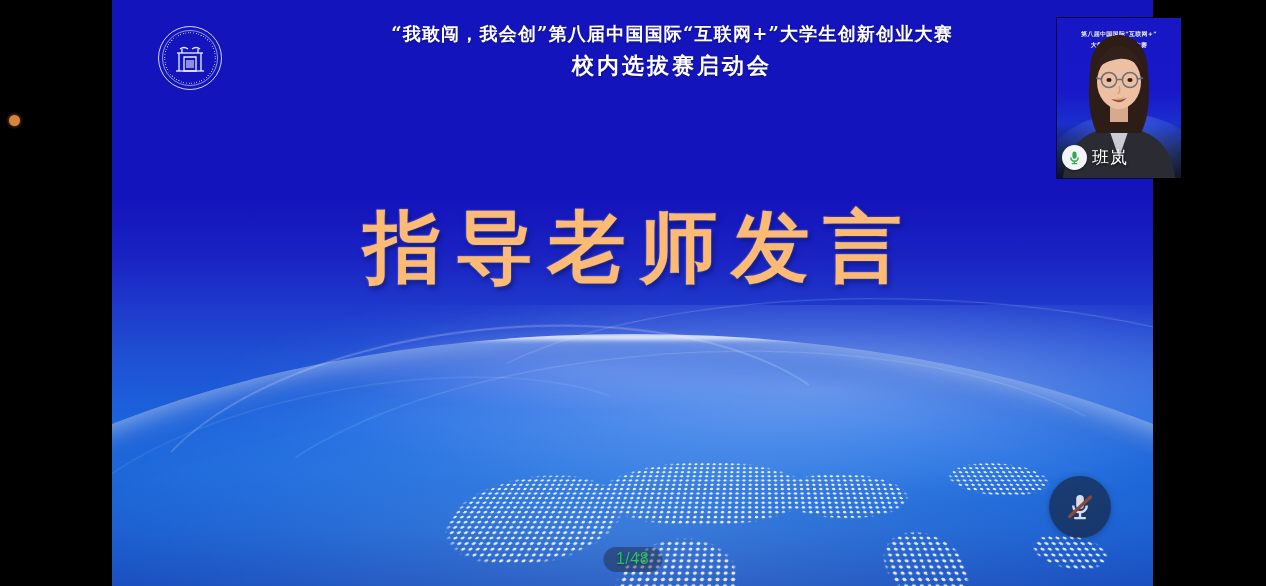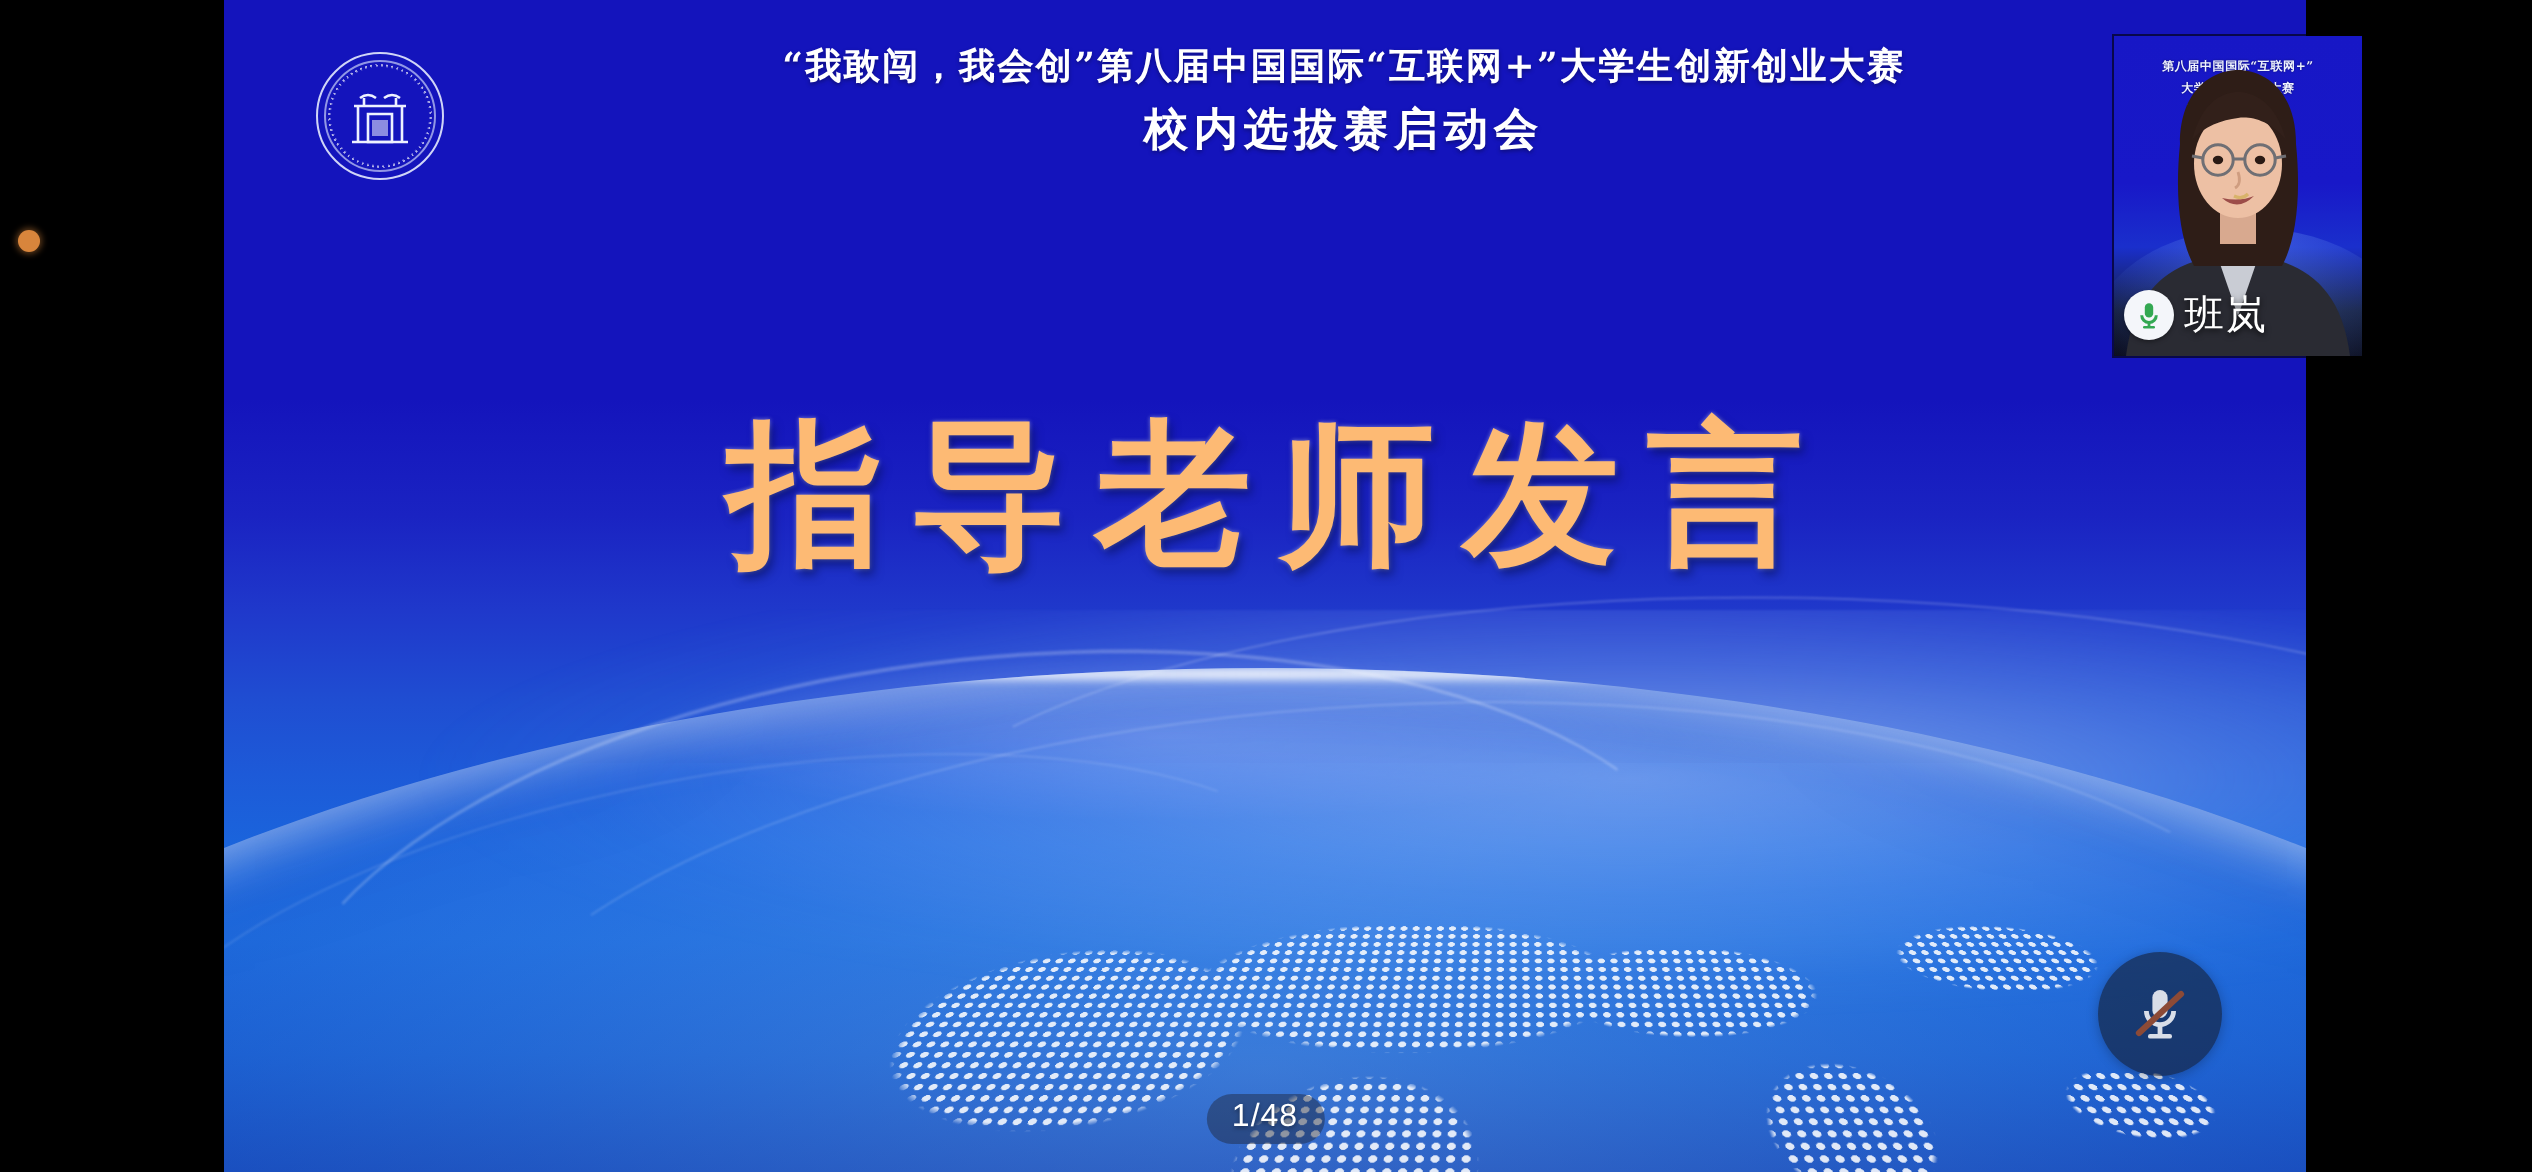--- a/index.html
+++ b/index.html
@@ -250,21 +250,21 @@
 
   
   .page-indicator {
     position: absolute;
     left: 50%;
     transform: translateX(-50%);
     bottom: 14px;
     padding: 3px 13px 4px;
     border-radius: 13px;
     background: rgba(28,32,44,0.42);
-    color: #ffffff;
+    color: #22c55e;
     font-size: 16px;
     letter-spacing: .5px;
     font-family: "Liberation Sans", sans-serif;
     text-shadow: 0 1px 2px rgba(0,0,0,0.4);
   }
 
   
   .mute-badge {
     position: absolute;
     right: 42px;
@@ -336,21 +336,21 @@
   .mic-chip {
     width: 25px; height: 25px;
     border-radius: 50%;
     background: #f4f6fa;
     display: flex; align-items: center; justify-content: center;
     flex: 0 0 auto;
     box-shadow: 0 1px 2px rgba(0,0,0,0.35);
   }
   .thumb-name {
     color: #ffffff;
-    font-size: 20px;
+    font-size: 17px;
     font-family: "DejaVu Sans", "Liberation Sans", sans-serif;
     text-shadow: 0 1px 3px rgba(0,0,0,0.75);
     letter-spacing: 1px;
   }
 </style>
 </head>
 <body>
 
 <div id="stage">
 

